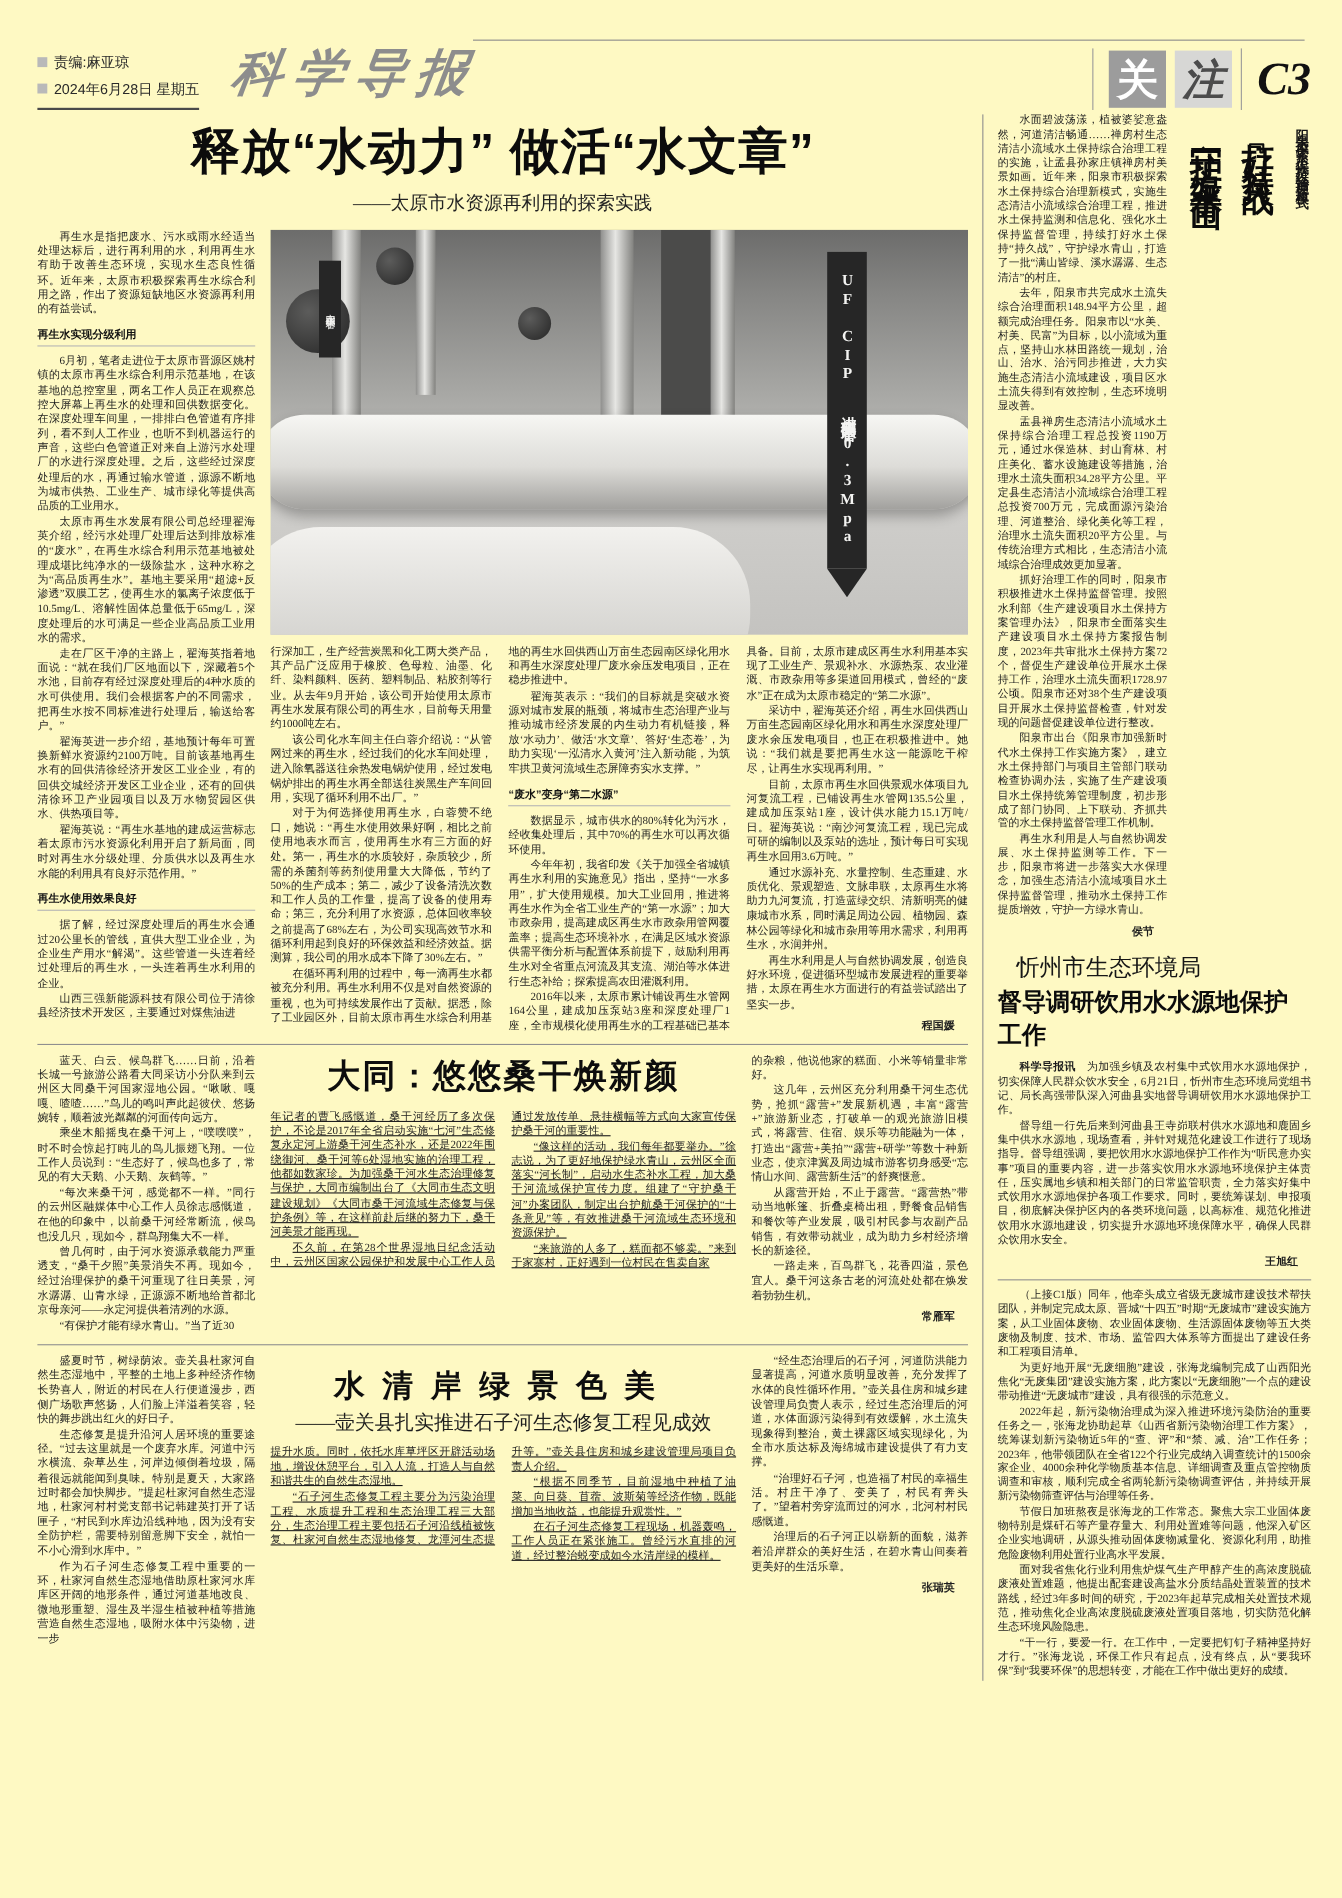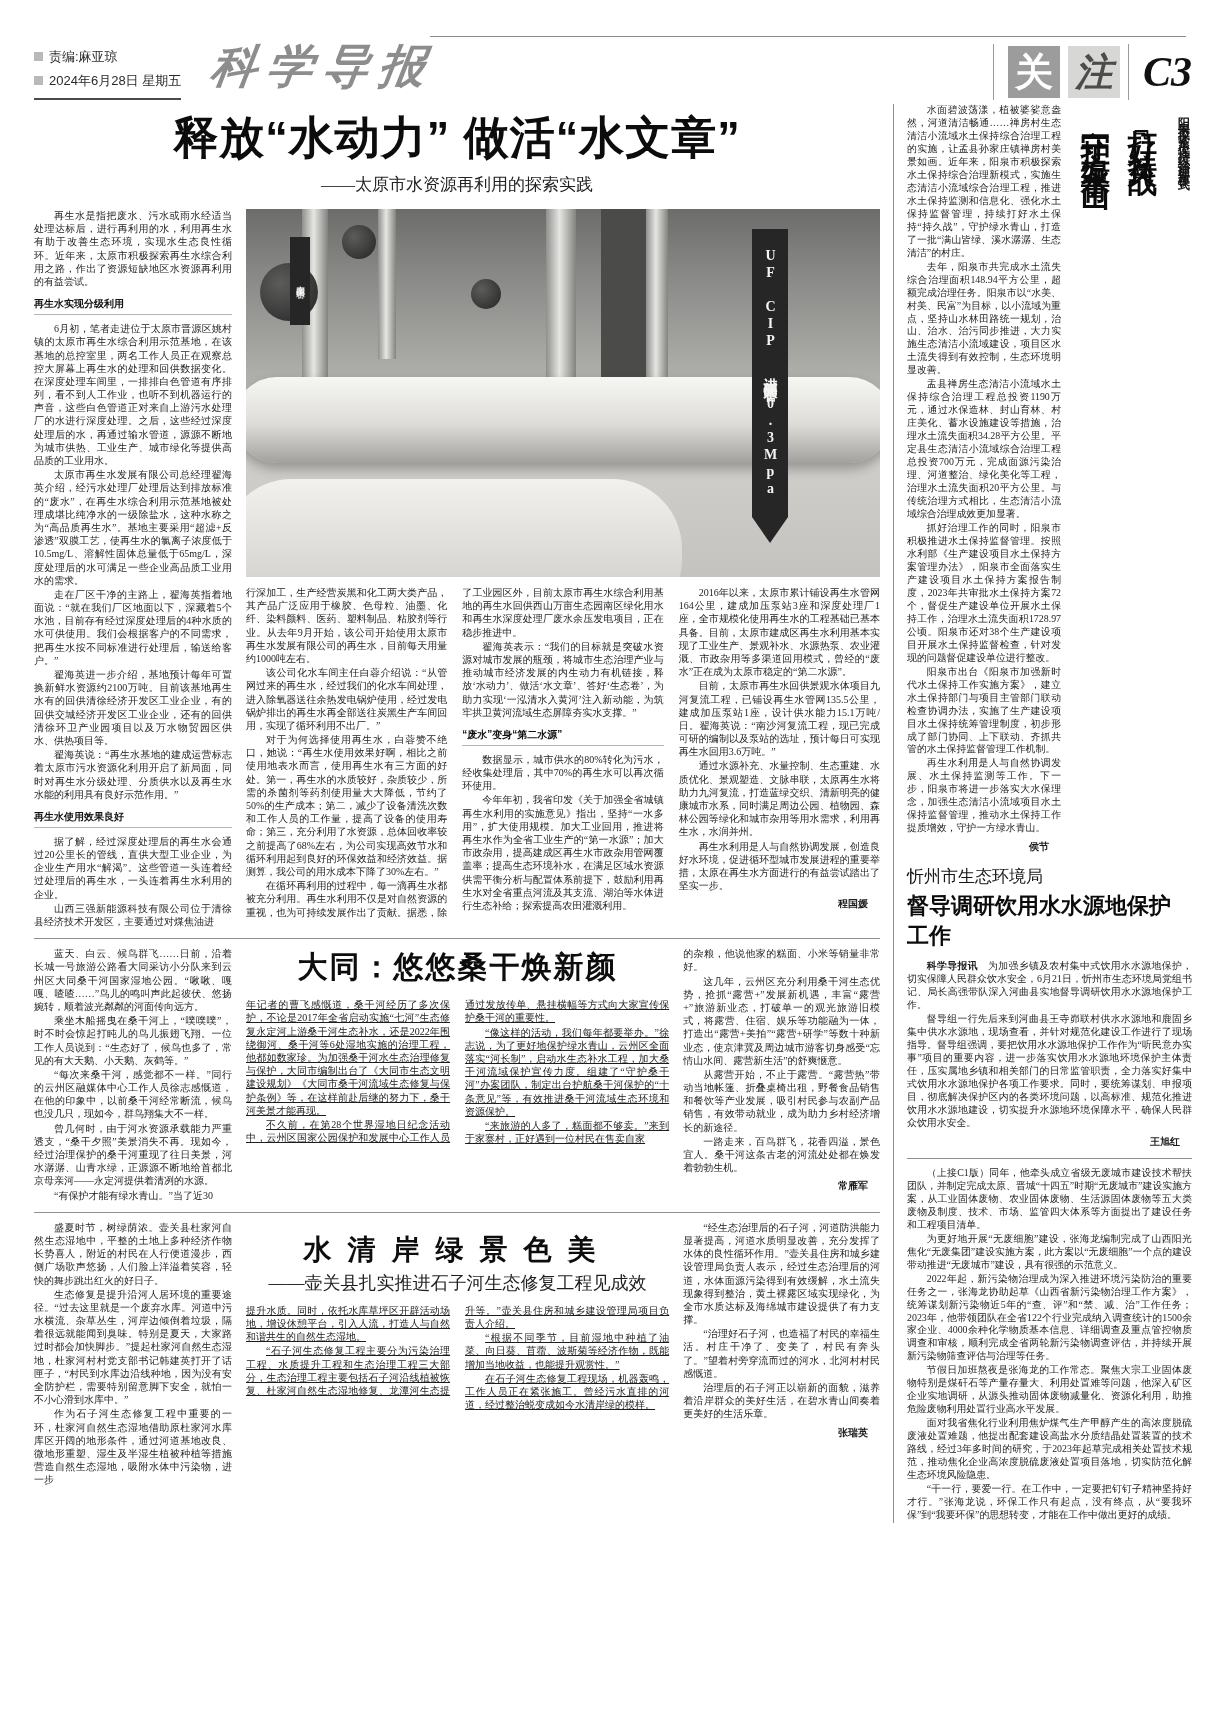--- a/index.html
+++ b/index.html
@@ -1,16 +1,16 @@
 <!DOCTYPE html>
 <html><head>
 <meta charset="utf-8">
 <style>
   html,body{margin:0;padding:0;background:#dedede;}
-  .page{position:relative;width:1220px;height:1725px;margin:0 auto;background:#ffffff;
+  .page{position:relative;width:1220px;height:1725px;margin:0 auto;background:#fef9c3;
         color:#1d1d1d;font-family:"Liberation Serif","DejaVu Serif",serif;
         box-sizing:border-box;padding:22px 28px 14px 34px;overflow:hidden;}
   .topline{position:absolute;top:36px;left:430px;right:34px;border-top:1px solid #8a8a8a;}
 
   
   .hdr{display:flex;align-items:flex-end;height:78px;margin-bottom:4px;}
   .meta{font-family:"Liberation Sans","DejaVu Sans",sans-serif;font-size:13px;color:#2a2a2a;
         line-height:1.9;border-bottom:2px solid #4a4a4a;padding-bottom:4px;white-space:nowrap;}
   .sq{display:inline-block;width:9px;height:9px;background:#b9b9b9;margin-right:6px;}
   .logo{font-size:46px;font-weight:bold;color:#8d8d8d;margin:0 0 2px 30px;letter-spacing:10px;
@@ -78,21 +78,21 @@
 
   
   .rightsec .para{font-size:9.9px;line-height:1.31;}
   .yq{display:flex;gap:8px;}
   .yq-body{flex:1;min-width:0;}
   .vhead{writing-mode:vertical-rl;height:676px;flex:none;padding-top:4px;}
   .vh-kicker{font-family:"Liberation Sans",sans-serif;font-weight:bold;font-size:12px;
              letter-spacing:4px;margin-left:12px;color:#151515;}
   .vh-big{font-family:"Liberation Sans",sans-serif;font-weight:900;font-size:29px;
           letter-spacing:7px;margin-left:7px;color:#0b0b0b;}
-  .xz-kicker{font-size:17px;margin:11px 0 3px;color:#161616;}
+  .xz-kicker{font-size:21px;margin:11px 17px 3px;color:#161616;}
   .xz-title{font-family:"Liberation Sans",sans-serif;font-size:22px;font-weight:900;margin:0 0 9px;color:#0b0b0b;}
 </style>
 </head>
 <body>
 
 <div class="page">
   <div class="topline"></div>
 
   <div class="hdr">
     <div class="meta">
@@ -146,20 +146,21 @@
             <div class="cols3">
                 <p class="para cont">行深加工，生产经营炭黑和化工两大类产品，其产品广泛应用于橡胶、色母粒、油墨、化纤、染料颜料、医药、塑料制品、粘胶剂等行业。从去年9月开始，该公司开始使用太原市再生水发展有限公司的再生水，目前每天用量约1000吨左右。</p>
                 <p class="para">该公司化水车间主任白蓉介绍说：“从管网过来的再生水，经过我们的化水车间处理，进入除氧器送往余热发电锅炉使用，经过发电锅炉排出的再生水再全部送往炭黑生产车间回用，实现了循环利用不出厂。”</p>
                 <p class="para">对于为何选择使用再生水，白蓉赞不绝口，她说：“再生水使用效果好啊，相比之前使用地表水而言，使用再生水有三方面的好处。第一，再生水的水质较好，杂质较少，所需的杀菌剂等药剂使用量大大降低，节约了50%的生产成本；第二，减少了设备清洗次数和工作人员的工作量，提高了设备的使用寿命；第三，充分利用了水资源，总体回收率较之前提高了68%左右，为公司实现高效节水和循环利用起到良好的环保效益和经济效益。据测算，我公司的用水成本下降了30%左右。”</p>
                 <p class="para">在循环再利用的过程中，每一滴再生水都被充分利用。再生水利用不仅是对自然资源的重视，也为可持续发展作出了贡献。据悉，除了工业园区外，目前太原市再生水综合利用基地的再生水回供西山万亩生态园南区绿化用水和再生水深度处理厂废水余压发电项目，正在稳步推进中。</p>
                 <p class="para">翟海英表示：“我们的目标就是突破水资源对城市发展的瓶颈，将城市生态治理产业与推动城市经济发展的内生动力有机链接，释放‘水动力’、做活‘水文章’、答好‘生态卷’，为助力实现‘一泓清水入黄河’注入新动能，为筑牢拱卫黄河流域生态屏障夯实水支撑。”</p>
                 <div class="colhead">“废水”变身“第二水源”</div>
                 <p class="para">数据显示，城市供水的80%转化为污水，经收集处理后，其中70%的再生水可以再次循环使用。</p>
                 <p class="para">今年年初，我省印发《关于加强全省城镇再生水利用的实施意见》指出，坚持“一水多用”，扩大使用规模。加大工业回用，推进将再生水作为全省工业生产的“第一水源”；加大市政杂用，提高建成区再生水市政杂用管网覆盖率；提高生态环境补水，在满足区域水资源供需平衡分析与配置体系前提下，鼓励利用再生水对全省重点河流及其支流、湖泊等水体进行生态补给；探索提高农田灌溉利用。</p>
                 <p class="para">2016年以来，太原市累计铺设再生水管网164公里，建成加压泵站3座和深度处理厂1座，全市规模化使用再生水的工程基础已基本具备。目前，太原市建成区再生水利用基本实现了工业生产、景观补水、水源热泵、农业灌溉、市政杂用等多渠道回用模式，曾经的“废水”正在成为太原市稳定的“第二水源”。</p>
+                <p class="para">采访中，翟海英还介绍，再生水回供西山万亩生态园南区绿化用水和再生水深度处理厂废水余压发电项目，也正在积极推进中。她说：“我们就是要把再生水这一能源吃干榨尽，让再生水实现再利用。”</p>
                 <p class="para">目前，太原市再生水回供景观水体项目九河复流工程，已铺设再生水管网135.5公里，建成加压泵站1座，设计供水能力15.1万吨/日。翟海英说：“南沙河复流工程，现已完成可研的编制以及泵站的选址，预计每日可实现再生水回用3.6万吨。”</p>
                 <p class="para">通过水源补充、水量控制、生态重建、水质优化、景观塑造、文脉串联，太原再生水将助力九河复流，打造蓝绿交织、清新明亮的健康城市水系，同时满足周边公园、植物园、森林公园等绿化和城市杂用等用水需求，利用再生水，水润并州。</p>
                 <p class="para">再生水利用是人与自然协调发展，创造良好水环境，促进循环型城市发展进程的重要举措，太原在再生水方面进行的有益尝试踏出了坚实一步。</p>
                 <div class="byline">程国媛</div>
               </div>
           </div>
         </div>
       </div>
 
       <hr class="sechr">

